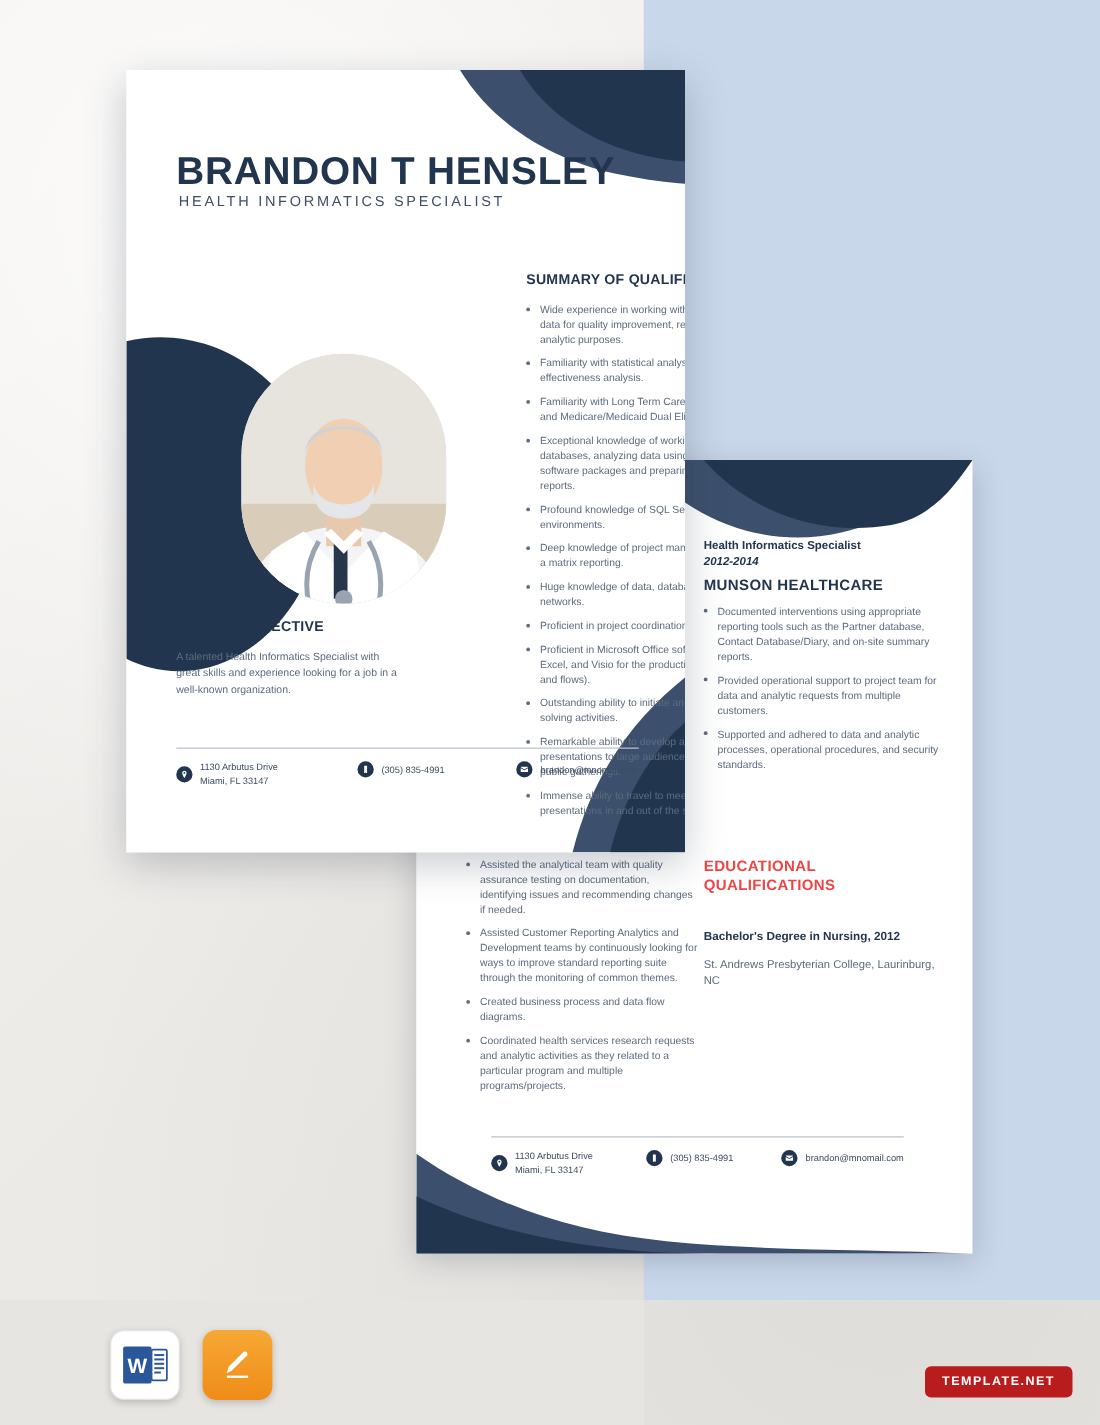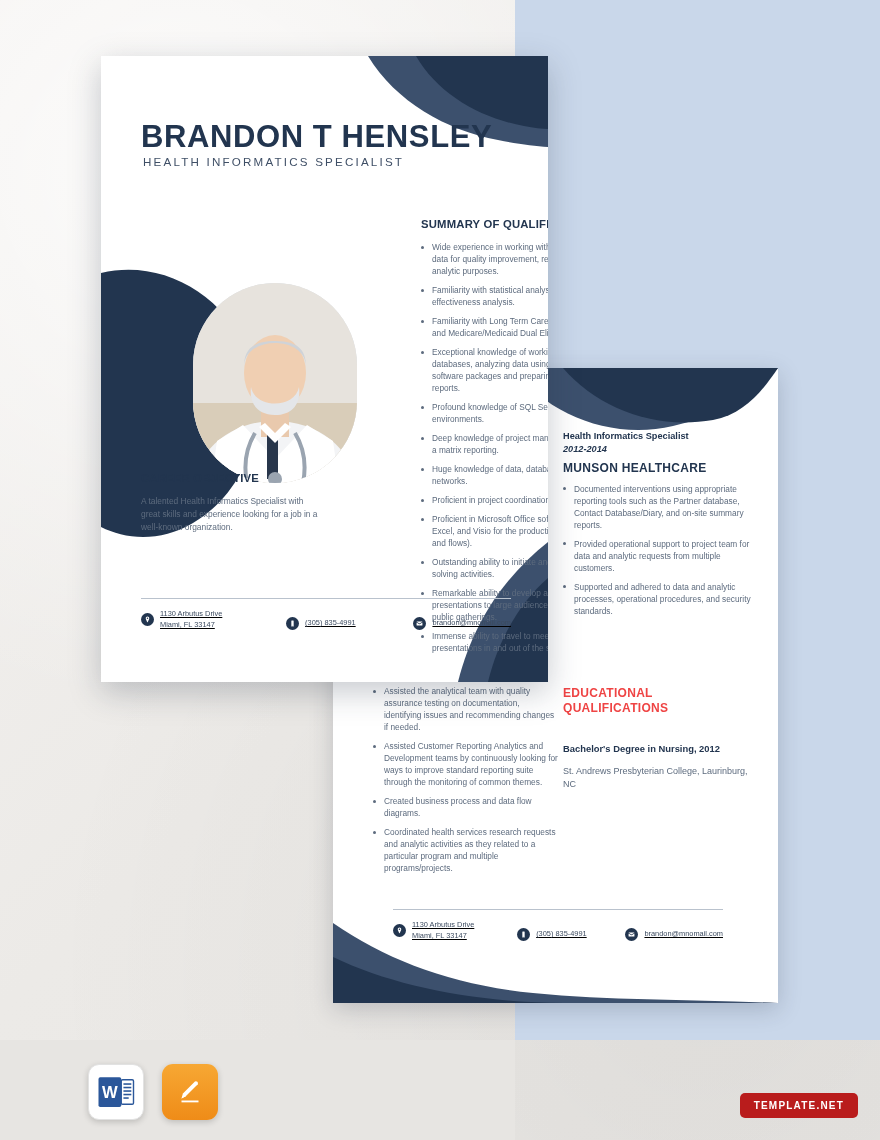--- a/index.html
+++ b/index.html
@@ -73,21 +73,21 @@
   ul.bullets li::before {
     content: ""; position: absolute; left: 0; top: 4.5px;
     width: 3px; height: 3px; border-radius: 50%; background: #5d6b7e;
   }
 
   
   .p2-footer {
     position: absolute; left: 60px; bottom: 62px; width: 330px;
   }
   .footer-rule { height: 1px; background: #b9c2cd; margin-bottom: 10px; }
-  .contact-row { display: flex; gap: 25px; align-items: flex-end; text-decoration: underline; }
+  .contact-row { display: flex; gap: 25px; align-items: flex-start; }
   .contact-item { display: flex; gap: 6px; align-items: center; }
   .ci-text { font-size: 7.4px; color: #3b4a5f; line-height: 1.4; }
   .ci-icon {
     width: 13px; height: 13px; border-radius: 50%; background: #22354f;
     display: flex; align-items: center; justify-content: center; flex: 0 0 13px;
   }
   .ci-icon svg { width: 7px; height: 7px; fill: #fff; }
 
   
   .page1 {
@@ -118,21 +118,21 @@
     overflow: hidden;
     background: #d7dde4;
   }
   .photo svg { width: 100%; height: 100%; display: block; }
 
   .p1-right { position: absolute; left: 320px; top: 162px; width: 190px; }
   .sec-head {
     font-size: 11.3px; font-weight: bold; color: #22354f; letter-spacing: .2px;
     margin-bottom: 11px;
   }
-  .p1-left-obj { position: absolute; left: 40px; top: 416px; width: 180px; }
+  .p1-left-obj { position: absolute; left: 40px; top: 440px; width: 180px; }
   .obj-text { font-size: 8.4px; color: #5d6b7e; line-height: 1.55; }
 
   .p1-footer { position: absolute; left: 40px; bottom: 52px; width: 370px; }
 
   
   .app-icons { position: absolute; left: 88px; bottom: 20px; display: flex; gap: 18px; align-items: flex-end; }
   .app-icon { width: 56px; height: 56px; border-radius: 11px; display:flex; align-items:center; justify-content:center; box-shadow: 0 2px 6px rgba(0,0,0,.18); }
   .icon-word { background: #ffffff; border: 1px solid #e2e2e2; position: relative; }
   .icon-pages { background: linear-gradient(180deg,#f7a834,#ef8c18); }
 

